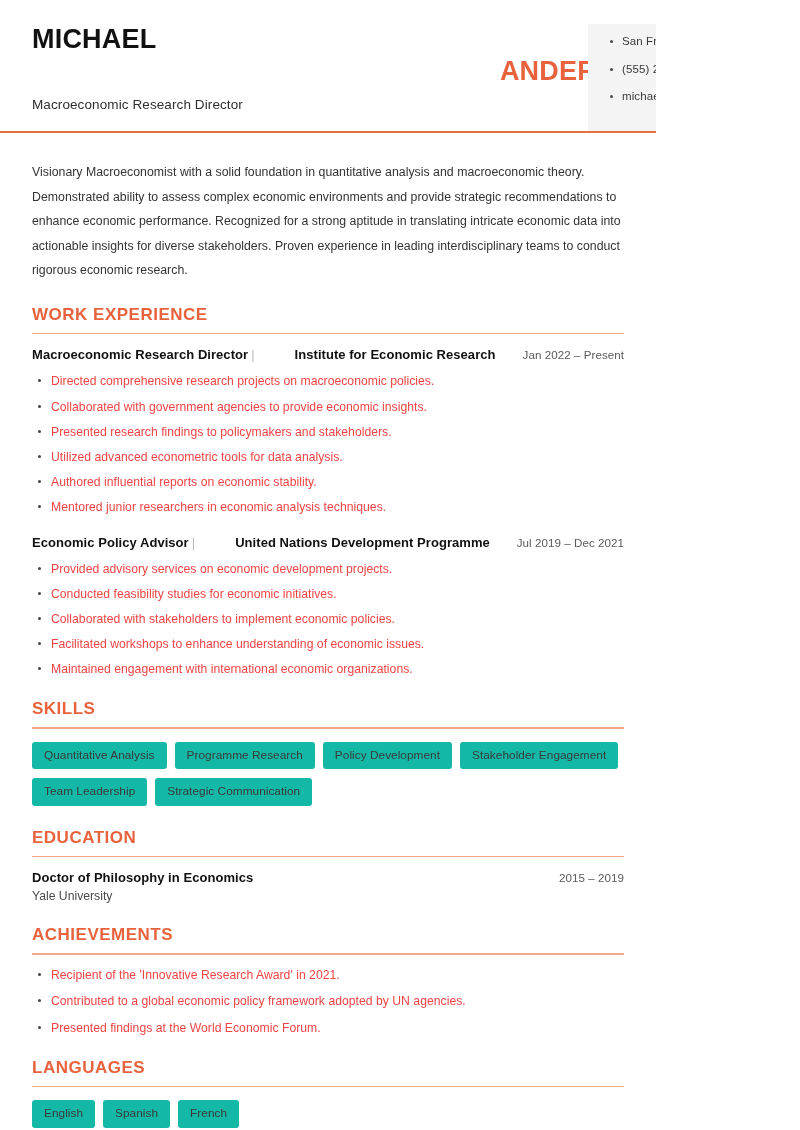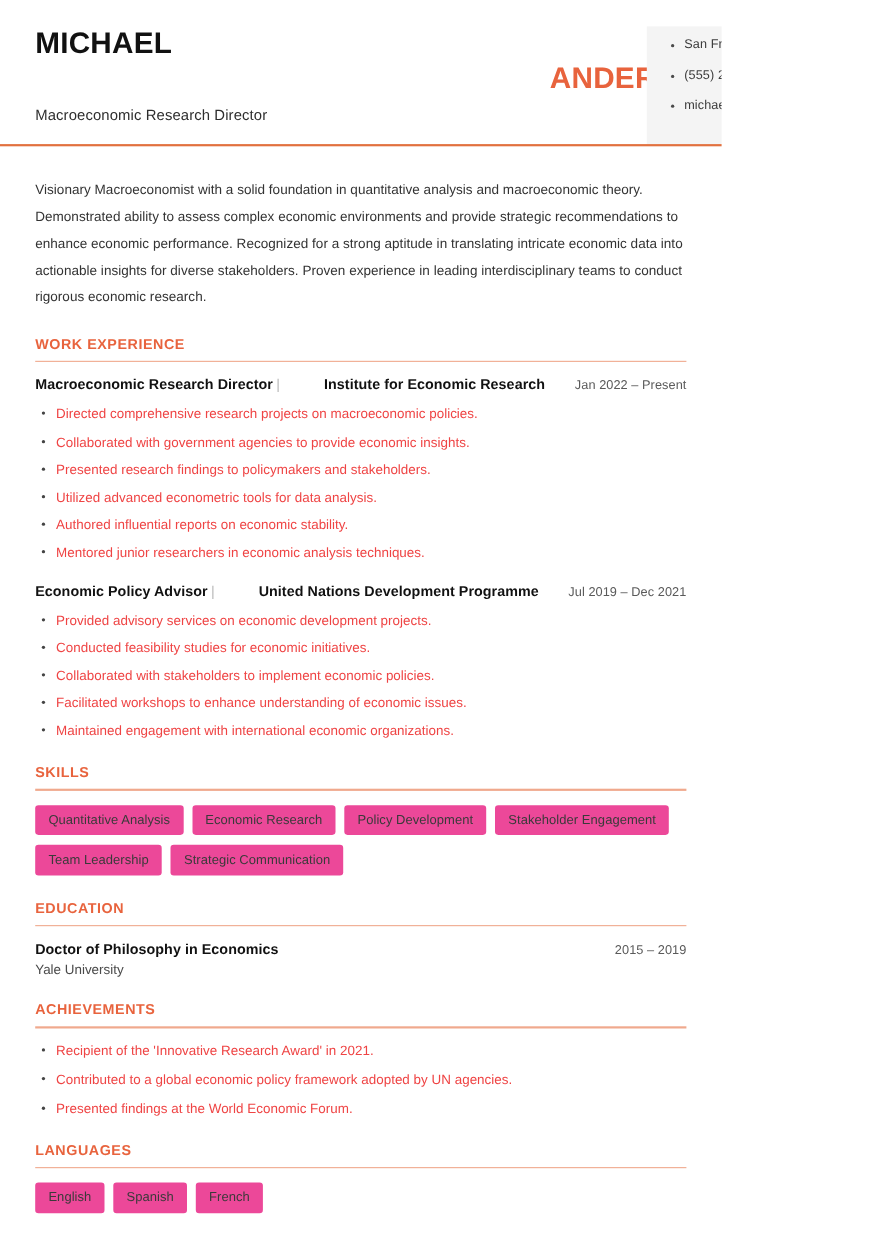--- a/index.html
+++ b/index.html
@@ -92,21 +92,21 @@
     margin-top: 29px;
     font-size: 12.3px;
     line-height: 2.0;
     color: #333333;
     text-align: left;
     letter-spacing: 0.02px;
   }
 
   .section { margin-top: 22px; }
   .section-title {
-    font-size: 13px;
+    font-size: 17px;
     font-weight: bold;
     color: #e8633d;
     letter-spacing: 0.5px;
     margin-bottom: 8px;
   }
   .section-rule {
     height: 1.5px;
     background: #f0a98d;
     margin-bottom: 13px;
   }
@@ -166,21 +166,21 @@
     border-radius: 50%;
     background: #444444;
   }
 
   .pills {
     display: flex;
     flex-wrap: wrap;
     gap: 9px 8px;
   }
   .pill {
-    background: #ec4899;
+    background: #14b8a6;
     border-radius: 3px;
     padding: 7px 12px;
     font-size: 11.8px;
     color: #3a3a3a;
     letter-spacing: 0.05px;
     line-height: 1.15;
   }
 
   .sec-achievements ul.bullets { margin-top: 0; }
   .sec-achievements ul.bullets li { margin-bottom: 12px; }
@@ -253,21 +253,21 @@
           <li><span class="dot"></span><span>Maintained engagement with international economic organizations.</span></li>
         </ul>
       </div>
     </div>
 
     <div class="section">
       <div class="section-title">SKILLS</div>
       <div class="section-rule"></div>
       <div class="pills">
         <span class="pill">Quantitative Analysis</span>
-        <span class="pill">Economic Research</span>
+        <span class="pill">Programme Research</span>
         <span class="pill">Policy Development</span>
         <span class="pill">Stakeholder Engagement</span>
         <span class="pill">Team Leadership</span>
         <span class="pill">Strategic Communication</span>
       </div>
     </div>
 
     <div class="section">
       <div class="section-title">EDUCATION</div>
       <div class="section-rule"></div>

